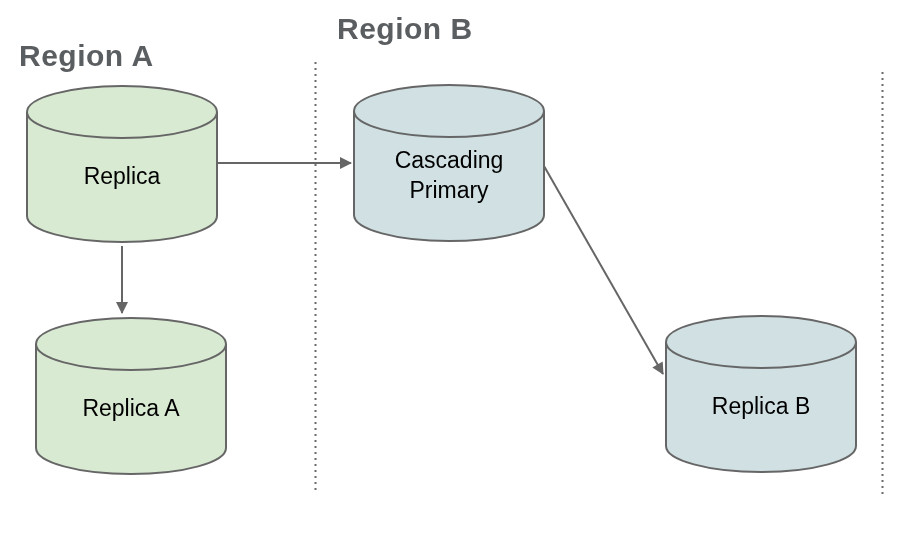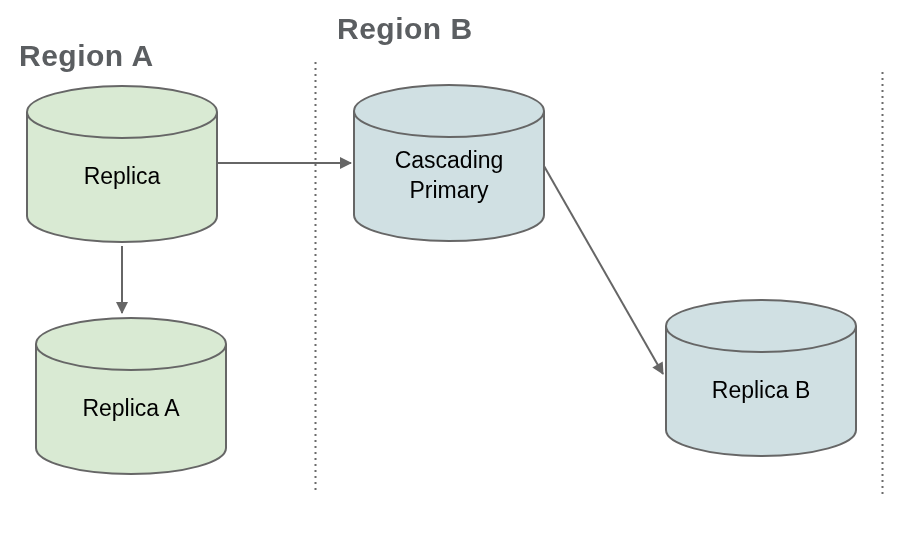--- a/index.html
+++ b/index.html
@@ -112,21 +112,21 @@
   </div>
 
   <div class="node" style="left:353px; top:83px;">
     <svg width="192" height="160" viewBox="0 0 192 160">
       <path d="M1 28 L1 132 A95 26 0 0 0 191 132 L191 28" fill="#d0e0e3"></path>
       <ellipse cx="96" cy="28" rx="95" ry="26" fill="#d0e0e3"></ellipse>
     </svg>
     <div class="node-label">Cascading Primary</div>
   </div>
 
-  <div class="node" style="left:665px; top:298px;">
+  <div class="node" style="left:665px; top:314px;">
     <svg width="192" height="160" viewBox="0 0 192 160">
       <path d="M1 28 L1 132 A95 26 0 0 0 191 132 L191 28" fill="#d0e0e3"></path>
       <ellipse cx="96" cy="28" rx="95" ry="26" fill="#d0e0e3"></ellipse>
     </svg>
     <div class="node-label">Replica B</div>
   </div>
 
 </div>
 
 </body></html>

